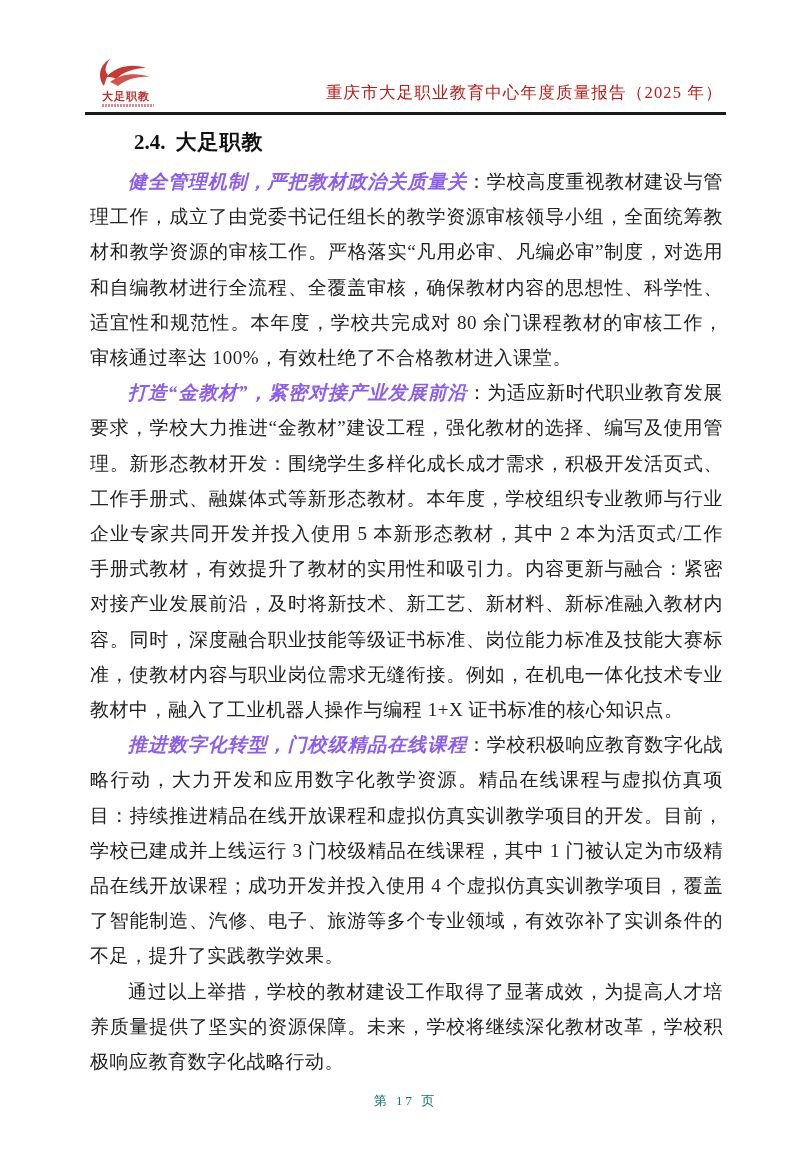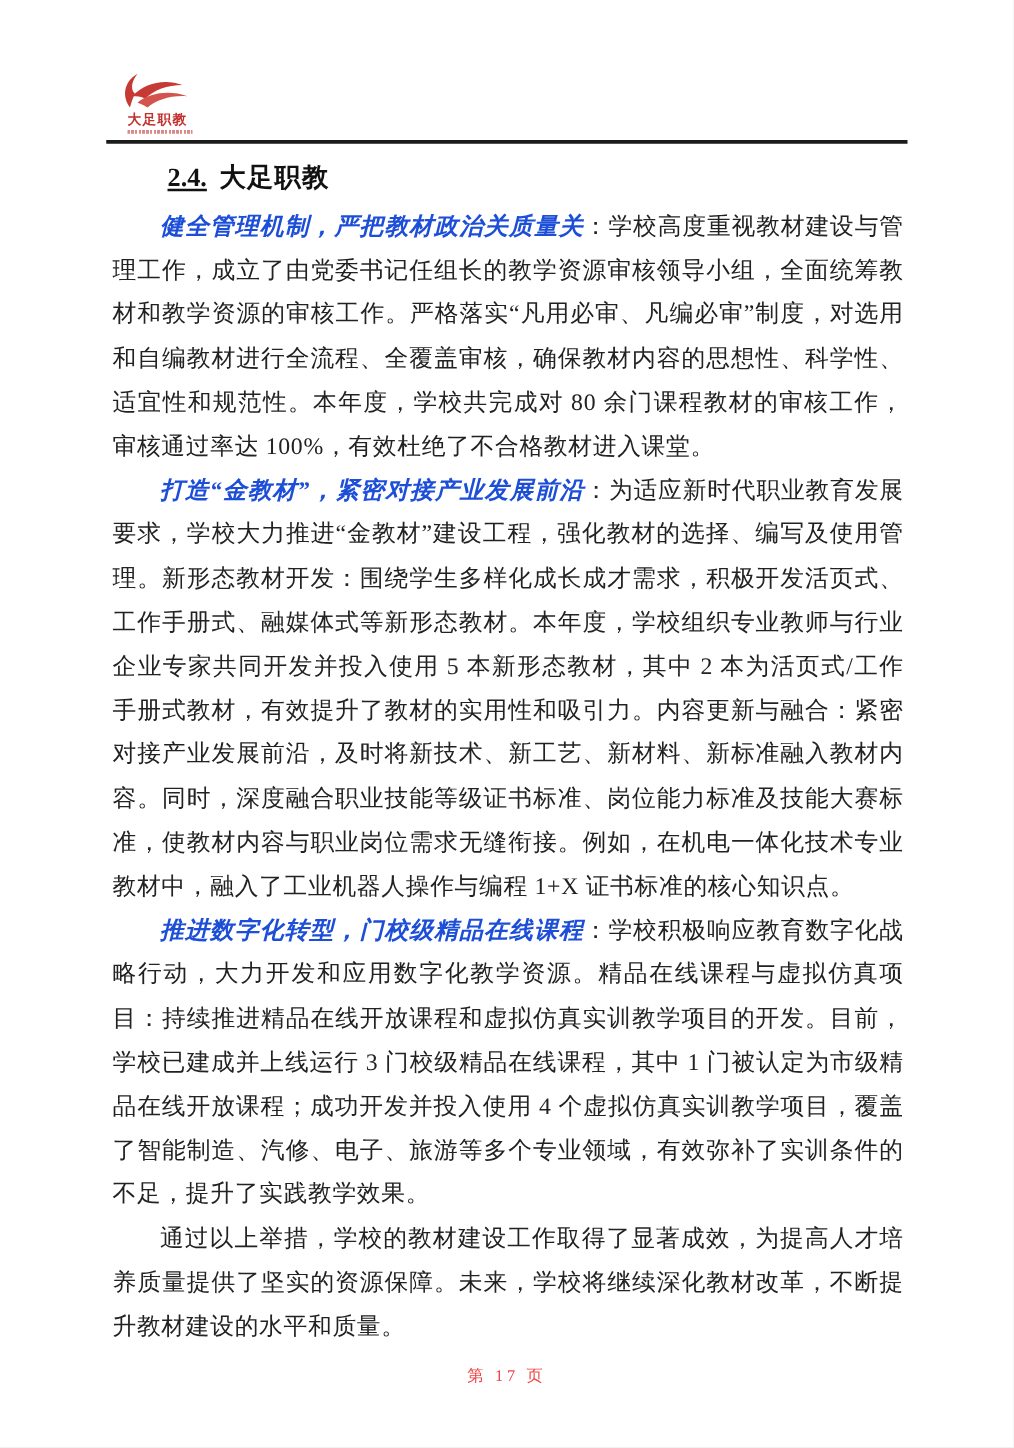--- a/index.html
+++ b/index.html
@@ -61,75 +61,76 @@
   .content {
     margin: 0 88px 0 90px;
   }
   .section-heading {
     margin: 13px 0 8px 44px;
     font-size: 21px;
     font-weight: bold;
     color: #111111;
     letter-spacing: 1px;
   }
-  .section-heading .h-num { margin-right: 10px; letter-spacing: 0; text-decoration: underline; }
+  .section-heading .h-num { margin-right: 10px; letter-spacing: 0; }
   .para {
     margin: 0;
     font-size: 19px;
     line-height: 35.2px;
     letter-spacing: 0.55px;
     text-align: justify;
     text-indent: 2em;
     color: #222222;
   }
   .para .lead {
     font-weight: bold;
     font-style: italic;
-    color: #1d4ed8;
+    color: #8b5cf6;
     letter-spacing: 0.8px;
   }
   .footer {
     position: absolute;
     left: 0;
     right: 0;
     bottom: 48px;
     text-align: center;
     font-size: 13px;
     letter-spacing: 3px;
-    color: #ef4444;
+    color: #0f766e;
   }
 </style>
 </head>
 <body>
 
 <div class="page">
 
   <div class="header">
     <div class="logo">
       <svg width="74" height="34" viewBox="0 0 74 34">
         <path d="M14 30 C 8 22, 8 10, 20 3 C 14 11, 15 16, 18 19 C 16 23, 15 26, 14 30 Z" fill="#c73a34"></path>
         <path d="M16 21 C 26 10, 42 7, 56 12 C 44 12, 33 16, 26 23 C 23 21, 19 21, 16 21 Z" fill="#c73a34"></path>
         <path d="M20 26 C 30 18, 46 16, 60 21 C 47 20, 35 24, 28 30 C 25 28, 22 27, 20 26 Z" fill="#d4534d"></path>
       </svg>
       <span class="logo-text">大足职教</span>
       <span class="logo-subline"></span>
     </div>
+    <div class="header-title">重庆市大足职业教育中心年度质量报告（2025 年）</div>
   </div>
 
   <div class="header-rule"></div>
 
   <div class="content">
     <h2 class="section-heading">
       <span class="h-num">2.4.</span><span>大足职教</span>
     </h2>
     <div>
         <p class="para"><strong class="lead">健全管理机制，严把教材政治关质量关</strong>：学校高度重视教材建设与管理工作，成立了由党委书记任组长的教学资源审核领导小组，全面统筹教材和教学资源的审核工作。严格落实“凡用必审、凡编必审”制度，对选用和自编教材进行全流程、全覆盖审核，确保教材内容的思想性、科学性、适宜性和规范性。本年度，学校共完成对 80 余门课程教材的审核工作，审核通过率达 100%，有效杜绝了不合格教材进入课堂。</p>
         <p class="para"><strong class="lead">打造“金教材”，紧密对接产业发展前沿</strong>：为适应新时代职业教育发展要求，学校大力推进“金教材”建设工程，强化教材的选择、编写及使用管理。新形态教材开发：围绕学生多样化成长成才需求，积极开发活页式、工作手册式、融媒体式等新形态教材。本年度，学校组织专业教师与行业企业专家共同开发并投入使用 5 本新形态教材，其中 2 本为活页式/工作手册式教材，有效提升了教材的实用性和吸引力。内容更新与融合：紧密对接产业发展前沿，及时将新技术、新工艺、新材料、新标准融入教材内容。同时，深度融合职业技能等级证书标准、岗位能力标准及技能大赛标准，使教材内容与职业岗位需求无缝衔接。例如，在机电一体化技术专业教材中，融入了工业机器人操作与编程 1+X 证书标准的核心知识点。</p>
         <p class="para"><strong class="lead">推进数字化转型，门校级精品在线课程</strong>：学校积极响应教育数字化战略行动，大力开发和应用数字化教学资源。精品在线课程与虚拟仿真项目：持续推进精品在线开放课程和虚拟仿真实训教学项目的开发。目前，学校已建成并上线运行 3 门校级精品在线课程，其中 1 门被认定为市级精品在线开放课程；成功开发并投入使用 4 个虚拟仿真实训教学项目，覆盖了智能制造、汽修、电子、旅游等多个专业领域，有效弥补了实训条件的不足，提升了实践教学效果。</p>
-        <p class="para">通过以上举措，学校的教材建设工作取得了显著成效，为提高人才培养质量提供了坚实的资源保障。未来，学校将继续深化教材改革，不断提升教材建设的水平和质量。</p>
+        <p class="para">通过以上举措，学校的教材建设工作取得了显著成效，为提高人才培养质量提供了坚实的资源保障。未来，学校将继续深化教材改革，学校积极响应教育数字化战略行动。</p>
       </div>
   </div>
 
   <div class="footer">
     <span>第 17 页</span>
   </div>
 
 </div>
 
 </body></html>

